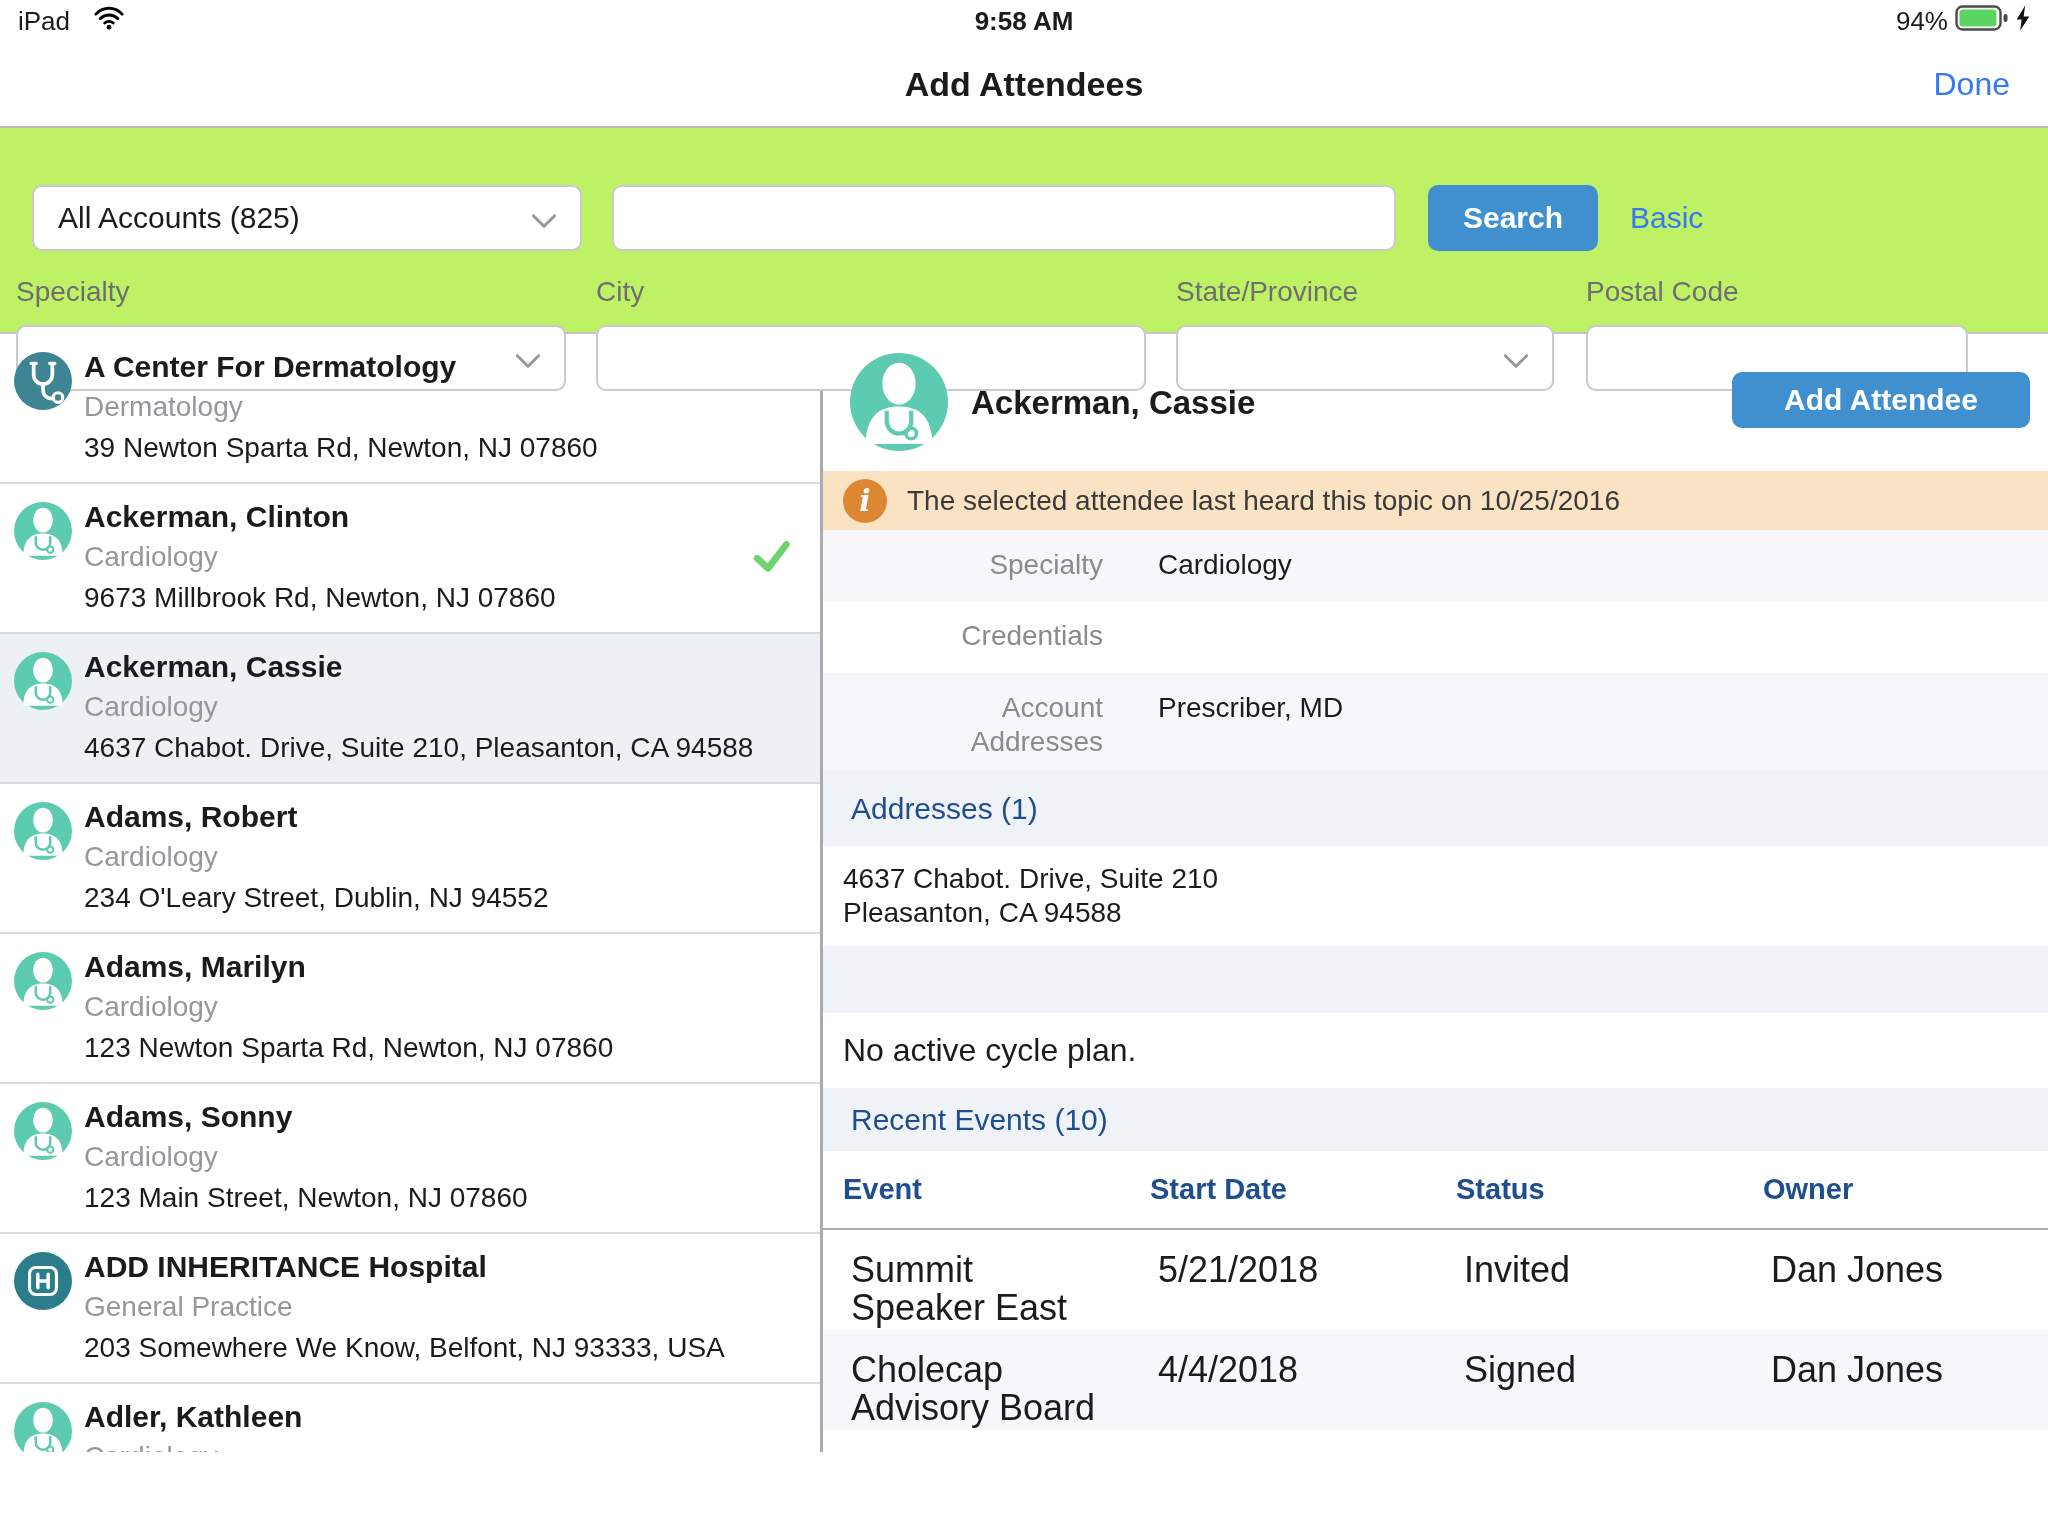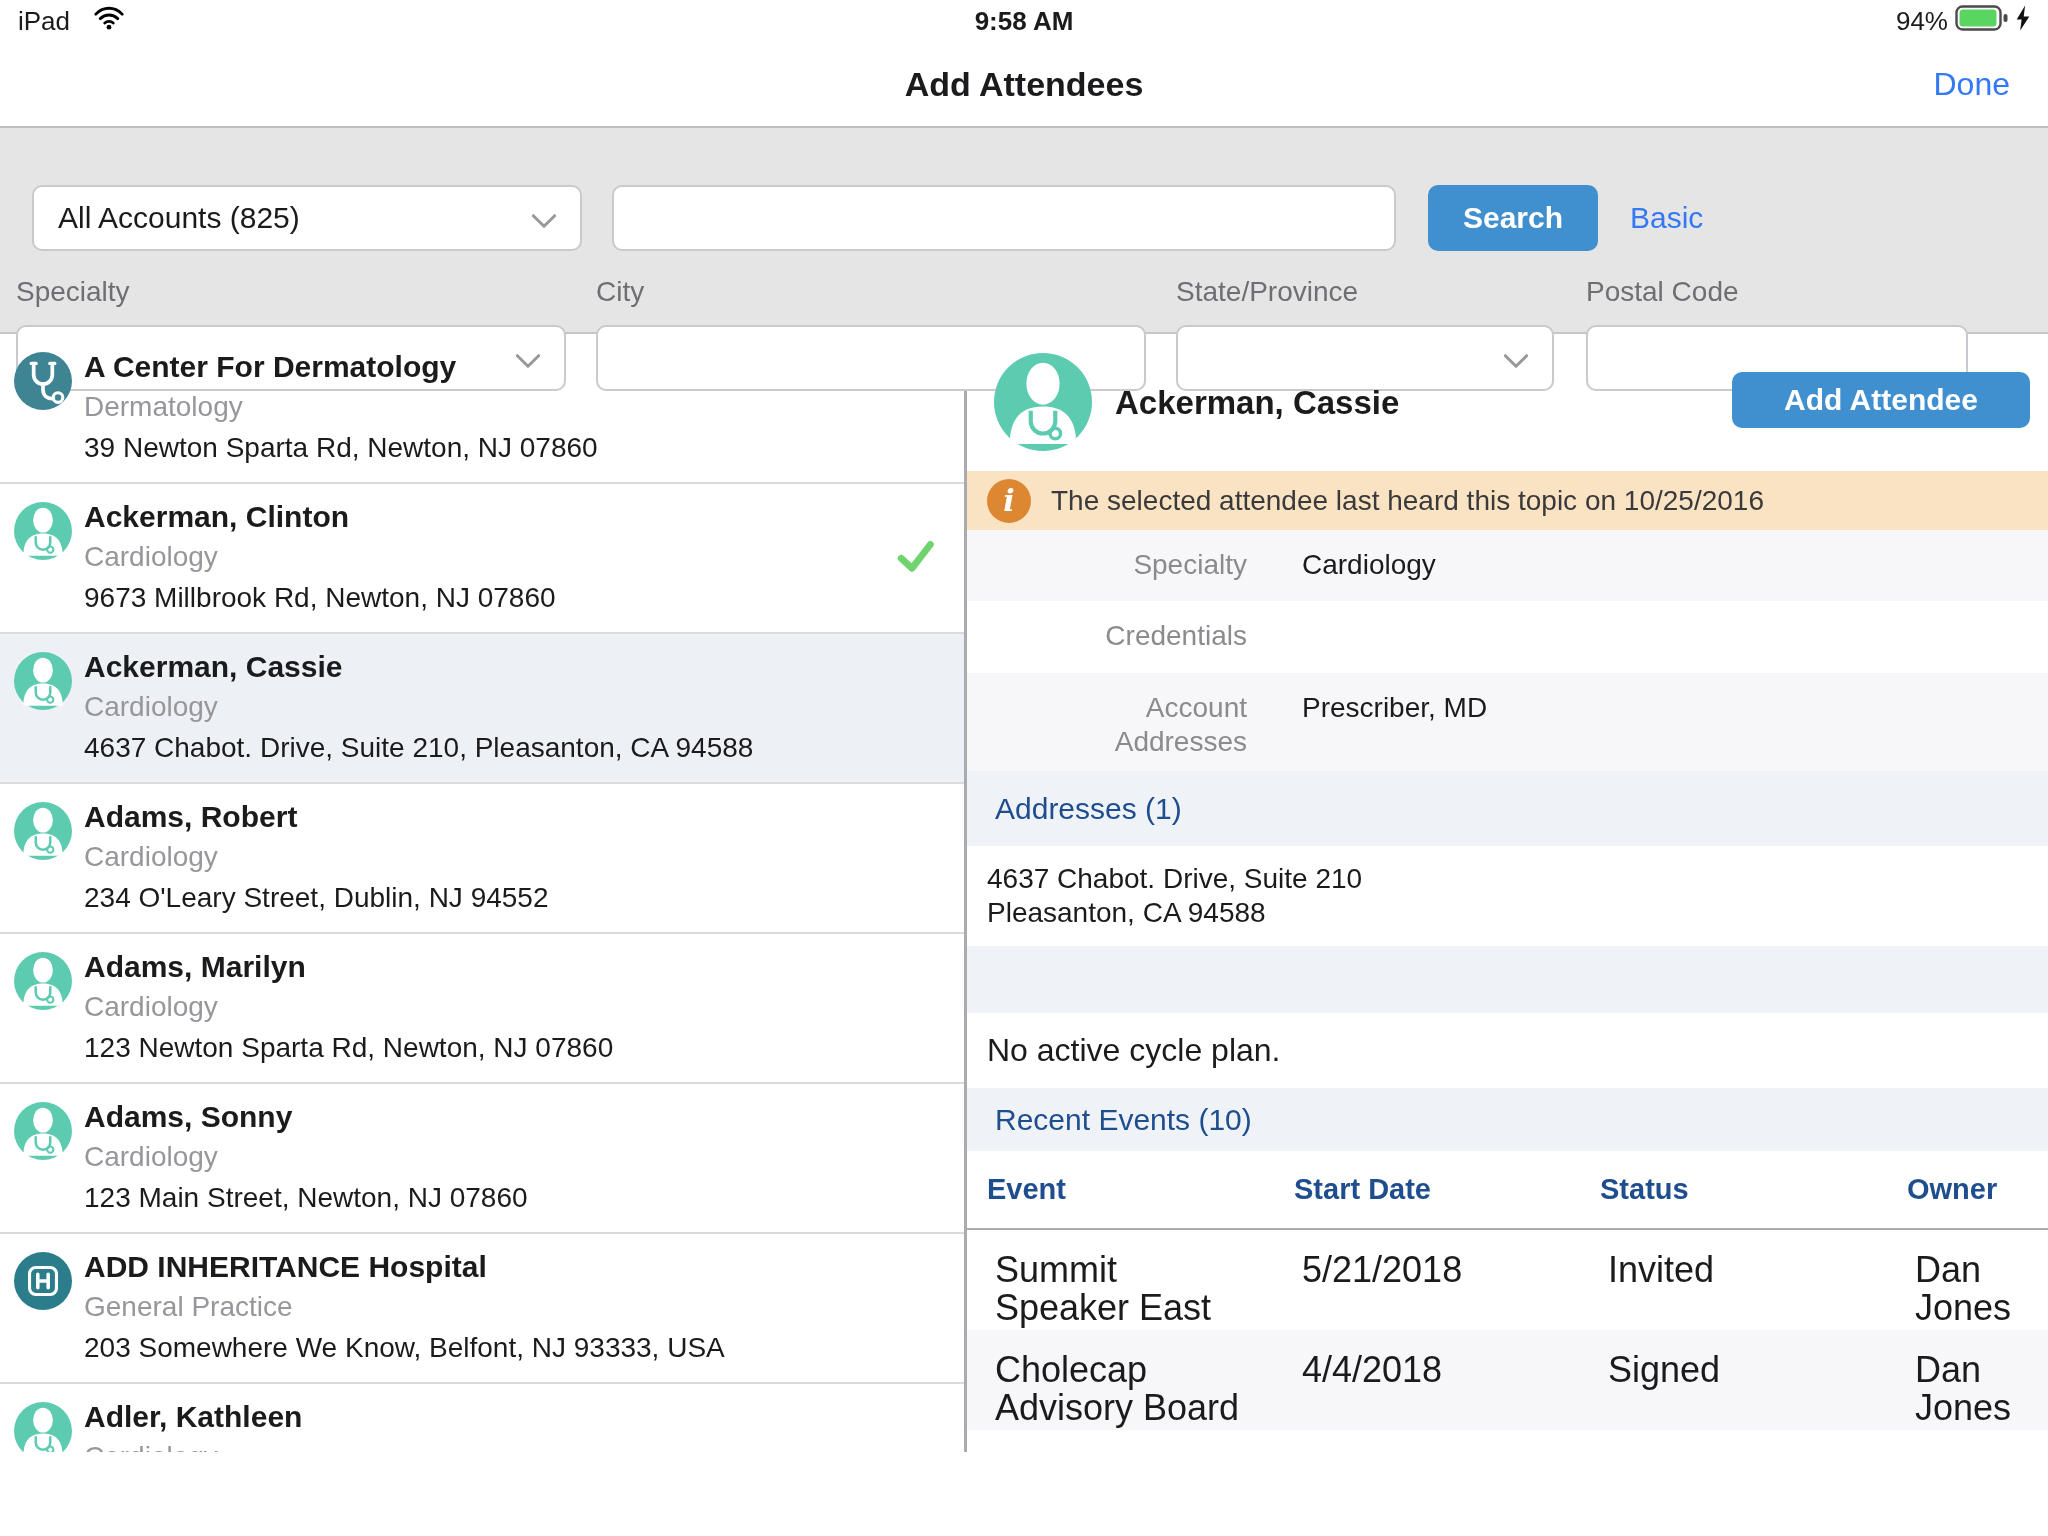--- a/index.html
+++ b/index.html
@@ -19,41 +19,41 @@
   .sb-left{display:flex;align-items:center;gap:24px;z-index:1}
   .sb-time{position:absolute;left:0;right:0;text-align:center;font-weight:700}
   .sb-right{margin-left:auto;display:flex;align-items:center;gap:7px;z-index:1}
 
   
   .nav-bar{height:86px;position:relative;border-bottom:2px solid #BDBDC2}
   .nav-title{position:absolute;left:0;right:0;text-align:center;line-height:84px;font-size:34px;font-weight:700}
   .done-link{position:absolute;right:38px;top:0;line-height:84px;font-size:32px;color:var(--link-blue);cursor:pointer}
 
   
-  .search-panel{position:relative;height:206px;border-bottom:2px solid #C6C6CA;background:#e5e5e5}
+  .search-panel{position:relative;height:206px;border-bottom:2px solid #C6C6CA;background:#bef264}
   .field{position:absolute;height:66px;border:2px solid #C9C9CE;border-radius:10px;background:#fff;font-size:30px;color:#1b1b1d}
   .select{display:flex;align-items:center;justify-content:space-between;padding:0 24px;cursor:pointer}
   input.field{padding:0 20px;outline:none}
   .scope{left:32px;top:57px;width:550px}
   .query{left:612px;top:57px;width:784px}
   .search-btn{position:absolute;left:1428px;top:57px;width:170px;height:66px;background:var(--accent-blue);
               color:#fff;font-size:30px;font-weight:600;border:none;border-radius:10px;cursor:pointer;
               font-family:"Liberation Sans",sans-serif}
   .basic-link{position:absolute;left:1630px;top:57px;height:66px;display:flex;align-items:center;
               font-size:30px;color:var(--link-blue);cursor:pointer}
   .f-label{position:absolute;top:148px;font-size:28px;color:#6E6E73}
   .lbl-specialty{left:16px}.lbl-city{left:596px}.lbl-state{left:1176px}.lbl-postal{left:1586px}
   .f-specialty{left:16px;top:197px;width:550px}
   .f-city{left:596px;top:197px;width:550px}
   .f-state{left:1176px;top:197px;width:378px}
   .f-postal{left:1586px;top:197px;width:382px}
 
   
   .content{display:flex;height:1118px}
-  .left-panel{width:964px;overflow:hidden;background:#fff}
+  .left-panel{width:820px;overflow:hidden;background:#fff}
   .panel-divider{width:3px;background:#ABABAF}
   .right-panel{flex:1;background:#fff;overflow:hidden}
 
   
   .result-row{position:relative;height:150px;border-bottom:2px solid #DADADE;padding:13px 110px 0 84px;cursor:pointer}
   .result-row.selected{background:var(--selected-row)}
   .avatar{position:absolute;left:14px;top:18px;width:58px;height:58px;border-radius:50%;
           display:flex;align-items:center;justify-content:center}
   .av-doctor{background:var(--teal-person)}
   .av-clinic{background:var(--teal-facility)}

